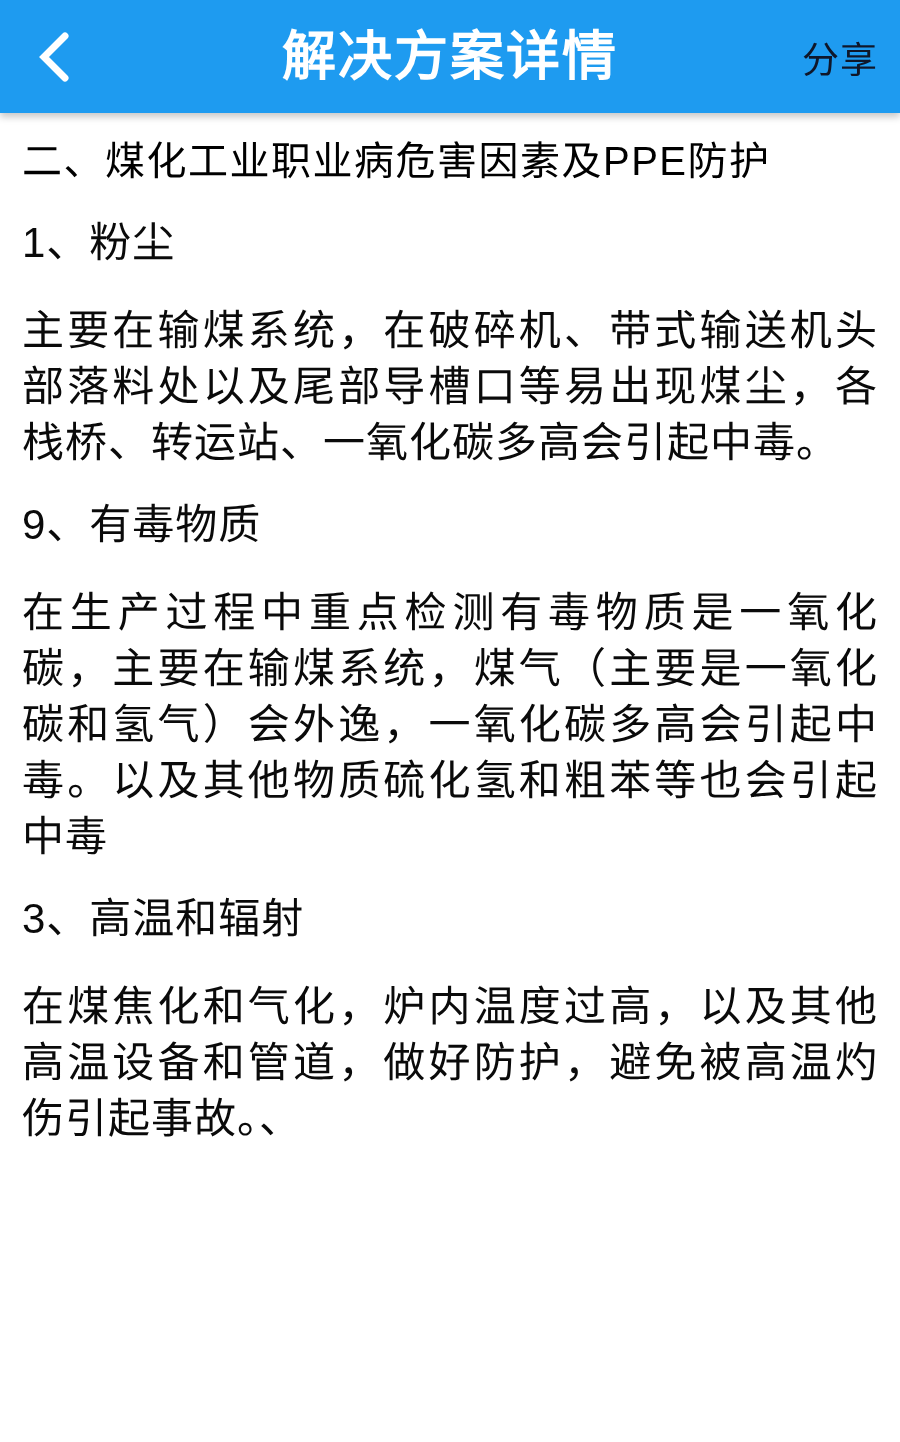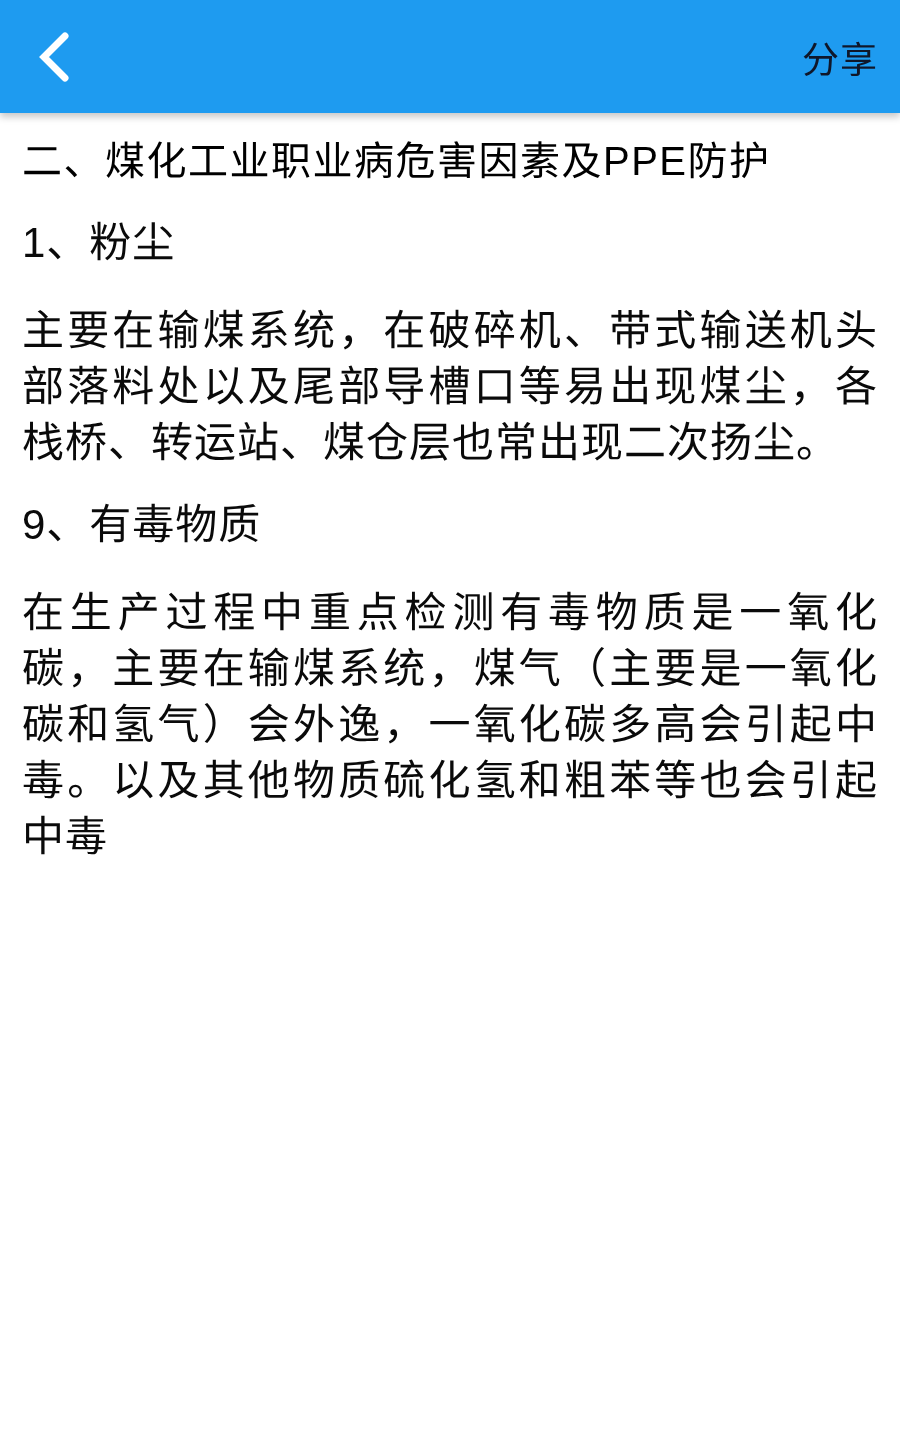--- a/index.html
+++ b/index.html
@@ -89,30 +89,35 @@
 </style>
 </head>
 <body>
 
 <header class="app-header">
   <button class="back-btn" aria-label="back">
     <svg width="34" height="52" viewBox="0 0 34 52">
       <polyline points="28,5 7,26 28,47" fill="none" stroke="#ffffff" stroke-width="7" stroke-linecap="round" stroke-linejoin="miter"></polyline>
     </svg>
   </button>
+  <div class="app-title">解决方案详情</div>
   <button class="share-btn">分享</button>
 </header>
 
 <main class="content">
   <h1 class="main-heading">二、煤化工业职业病危害因素及PPE防护</h1>
 
   <section>
     <h2 class="section-title">1、粉尘</h2>
-    <p class="section-body">主要在输煤系统，在破碎机、带式输送机头部落料处以及尾部导槽口等易出现煤尘，各栈桥、转运站、煤仓层也常出现二次扬尘。</p>
+    <p class="section-body">主要在输煤系统，在破碎机、带式输送机头部落料处以及尾部导槽口等易出现煤尘，各栈桥、转运站、一氧化碳多高会引起中毒。</p>
   </section>
 
   <section>
     <h2 class="section-title">9、有毒物质</h2>
     <p class="section-body">在生产过程中重点检测有毒物质是一氧化碳，主要在输煤系统，煤气（主要是一氧化碳和氢气）会外逸，一氧化碳多高会引起中毒。以及其他物质硫化氢和粗苯等也会引起中毒</p>
   </section>
 
+  <section>
+    <h2 class="section-title">3、高温和辐射</h2>
+    <p class="section-body">在煤焦化和气化，炉内温度过高，以及其他高温设备和管道，做好防护，避免被高温灼伤引起事故。、</p>
+  </section>
 
 </main>
 
 </body></html>

